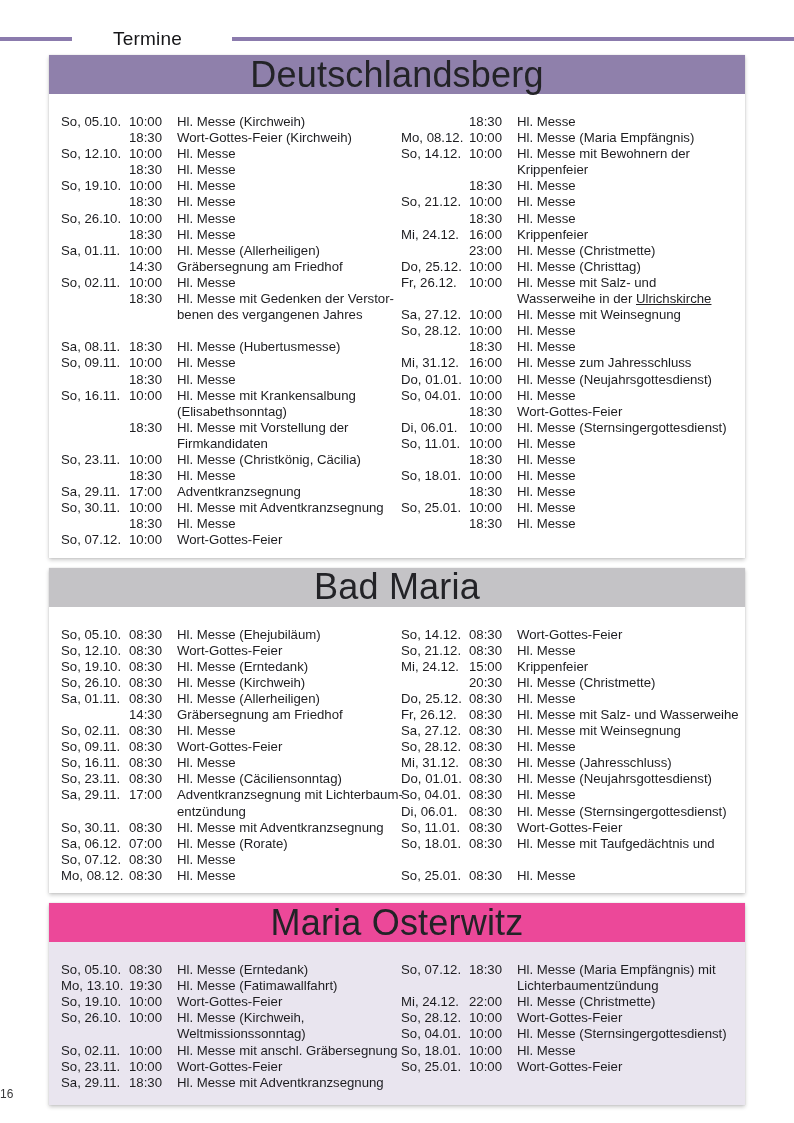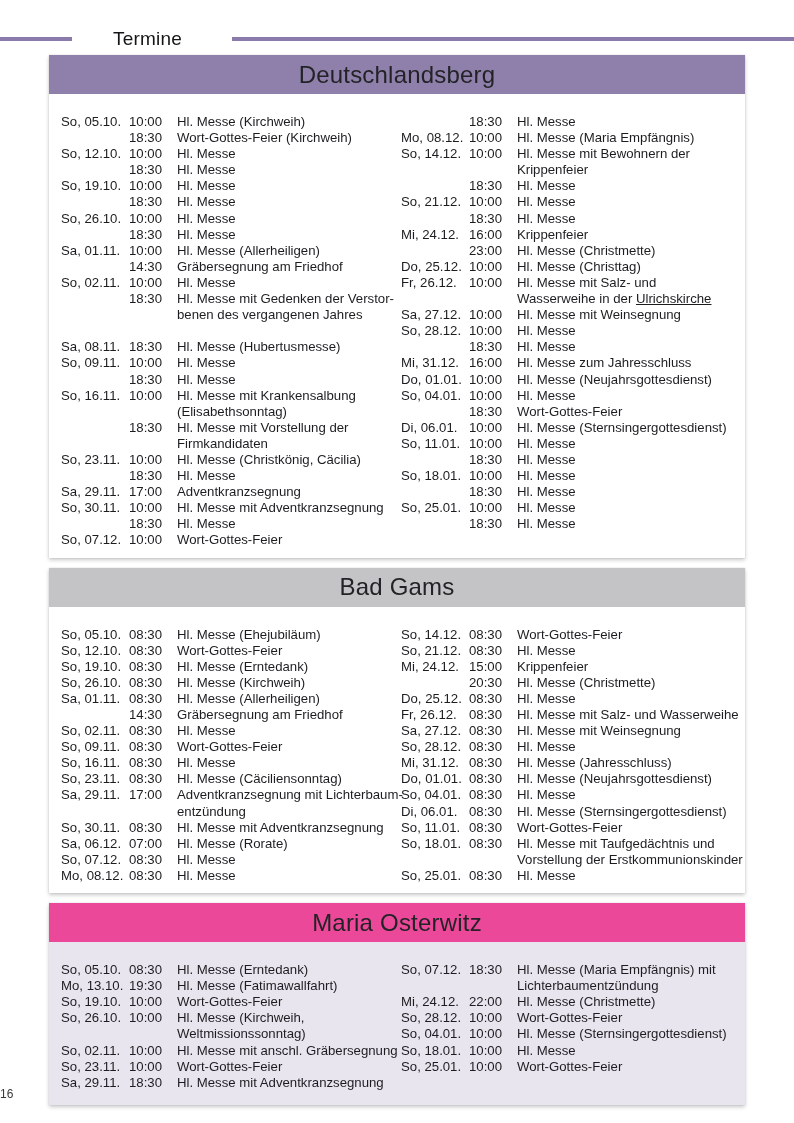--- a/index.html
+++ b/index.html
@@ -16,21 +16,21 @@
   .rule { height:4px; background:var(--accent,#8b7bad); }
   .rule-left { width:72px; }
   .rule-right { flex:1; }
   .kicker { font-size:19px; line-height:22px; color:#161618; margin:0 50px 0 41px; letter-spacing:.2px; }
 
   main { margin:5px 49px 0 49px; }
 
   .card { margin-bottom:10px; box-shadow:0 2px 4px rgba(0,0,0,.22), 0 0 1px rgba(0,0,0,.18); }
   .card-header {
     height:39px; display:flex; align-items:center; justify-content:center;
-    font-size:24px; font-weight:500; color:#232327; letter-spacing:.2px;
+    font-size:36px; font-weight:500; color:#232327; letter-spacing:.2px;
   }
   .card-body { display:flex; gap:10px; padding:20px 14px 9px 12px; }
   .card:last-child .card-body { padding-bottom:14px; }
   .col { flex:1; min-width:0; }
 
   .row {
     display:grid; grid-template-columns:61px 41px auto; column-gap:7px;
     font-size:13.2px; line-height:16.1px; min-height:16.1px;
   }
   .cell { white-space:nowrap; }
@@ -318,21 +318,21 @@
             </div>
             <div class="row">
               <span class="cell date"></span>
               <span class="cell time">18:30</span>
               <span class="cell desc">Hl. Messe</span>
             </div>
           </div>
         </div>
       </section>
       <section class="card">
-        <div class="card-header" style="background: rgb(196, 195, 198);">Bad Gams</div>
+        <div class="card-header" style="background: rgb(196, 195, 198);">Bad Maria</div>
         <div class="card-body" style="background: rgb(255, 255, 255);">
           <div class="col">
             <div class="row">
               <span class="cell date">So, 05.10.</span>
               <span class="cell time">08:30</span>
               <span class="cell desc">Hl. Messe (Ehejubiläum)</span>
             </div>
             <div class="row">
               <span class="cell date">So, 12.10.</span>
               <span class="cell time">08:30</span>
@@ -476,21 +476,20 @@
               <span class="cell desc">Wort-Gottes-Feier</span>
             </div>
             <div class="row">
               <span class="cell date">So, 18.01.</span>
               <span class="cell time">08:30</span>
               <span class="cell desc">Hl. Messe mit Taufgedächtnis und</span>
             </div>
             <div class="row">
               <span class="cell date"></span>
               <span class="cell time"></span>
-              <span class="cell desc">Vorstellung der Erstkommunionskinder</span>
             </div>
             <div class="row">
               <span class="cell date">So, 25.01.</span>
               <span class="cell time">08:30</span>
               <span class="cell desc">Hl. Messe</span>
             </div>
           </div>
         </div>
       </section>
       <section class="card">

